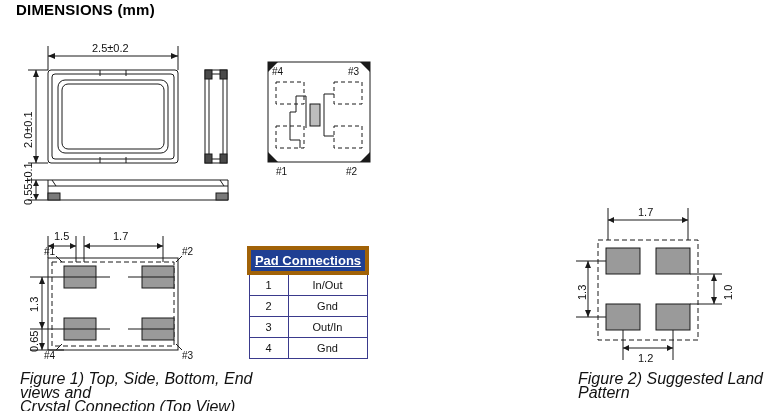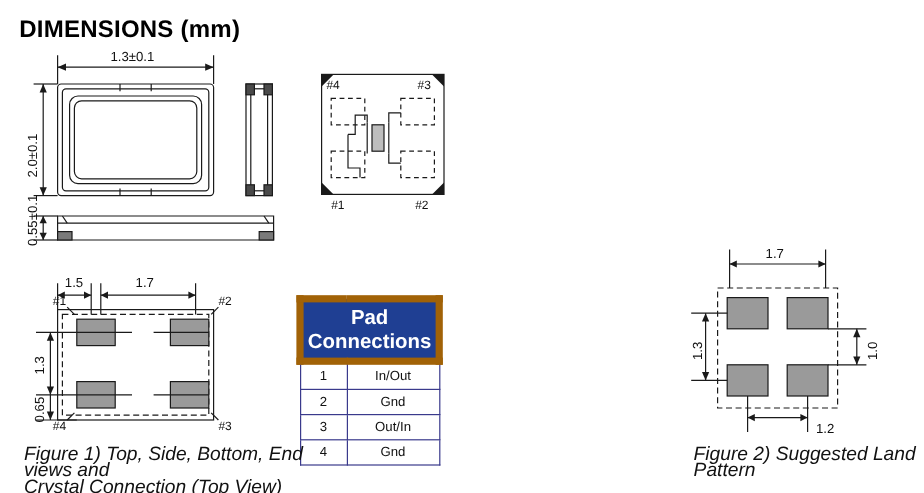--- a/index.html
+++ b/index.html
@@ -9,22 +9,22 @@
     font-family:"Liberation Sans", sans-serif;
     color:#000;
     position:relative;
     overflow:hidden;
   }
   .root{position:relative;width:770px;height:411px;}
 
   .abs{position:absolute;}
 
   #title{
-    left:16px;top:14px;
-    font-size:20px;font-weight:bold;letter-spacing:.2px;
+    left:16px;top:1px;
+    font-size:15px;font-weight:bold;letter-spacing:.2px;
   }
 
   
   .dim{font-size:11px;color:#111;white-space:nowrap;}
   .lbl{font-size:10px;color:#111;white-space:nowrap;}
 
   .vert{
     transform-origin:0 0;
     transform:rotate(-90deg);
   }
@@ -38,25 +38,26 @@
   #pad-table{
     left:247px;top:246px;
     width:122px;
     border-collapse:collapse;
     font-size:11px;
     background:#fff;
   }
   #pad-table th{
     background:#1f3f93;
     color:#fff;
-    font-size:17px;
+    font-size:13px;
     font-weight:bold;
     padding:3px 2px;
-    border:6px solid #a16207;
+    border:4px solid #a16207;
     text-align:center;
+    text-decoration:underline;
   }
   #pad-table td{
     border:1px solid #3a3a8c;
     padding:2px 2px;
     text-align:center;
     height:16px;
     color:#111;
   }
   #pad-table td.num{width:34px;}
 
@@ -200,21 +201,21 @@
       <polygon points="714,304 711,297 717,297" fill="#1a1a1a" stroke="none"></polygon>
 
       <line x1="623" y1="330" x2="623" y2="360"></line>
       <line x1="673" y1="330" x2="673" y2="360"></line>
       <line x1="623" y1="348" x2="673" y2="348"></line>
       <polygon points="623,348 629,345 629,351" fill="#1a1a1a" stroke="none"></polygon>
       <polygon points="673,348 667,345 667,351" fill="#1a1a1a" stroke="none"></polygon>
     </g>
   </svg>
 
-  <div class="abs dim" style="left:92px;top:42px;">1.3±0.1</div>
+  <div class="abs dim" style="left:92px;top:42px;">2.5±0.2</div>
   <div class="abs dim vert" style="left:22px;top:148px;">2.0±0.1</div>
   <div class="abs dim vert" style="left:22px;top:205px;">0.55±0.1</div>
 
   <div class="abs lbl" style="left:272px;top:66px;">#4</div>
   <div class="abs lbl" style="left:348px;top:66px;">#3</div>
   <div class="abs lbl" style="left:276px;top:166px;">#1</div>
   <div class="abs lbl" style="left:346px;top:166px;">#2</div>
 
   <div class="abs dim" style="left:54px;top:230px;">1.5</div>
   <div class="abs dim" style="left:113px;top:230px;">1.7</div>
@@ -222,21 +223,21 @@
   <div class="abs dim vert" style="left:28px;top:352px;">0.65</div>
 
   <div class="abs lbl" style="left:44px;top:246px;">#1</div>
   <div class="abs lbl" style="left:182px;top:246px;">#2</div>
   <div class="abs lbl" style="left:182px;top:350px;">#3</div>
   <div class="abs lbl" style="left:44px;top:350px;">#4</div>
 
   <div class="abs dim" style="left:638px;top:206px;">1.7</div>
   <div class="abs dim vert" style="left:576px;top:300px;">1.3</div>
   <div class="abs dim vert" style="left:722px;top:300px;">1.0</div>
-  <div class="abs dim" style="left:638px;top:352px;margin-left:42px;">1.2</div>
+  <div class="abs dim" style="left:638px;top:352px;">1.2</div>
 
   <table class="abs" id="pad-table">
     <thead>
       <tr>
         <th colspan="2">Pad Connections</th>
       </tr>
     </thead>
     <tbody>
       <tr>
         <td class="num">1</td>

